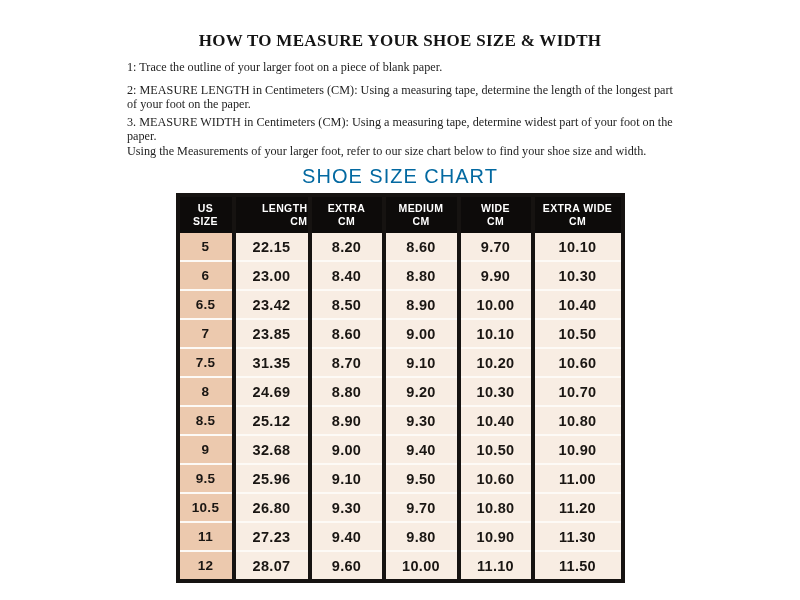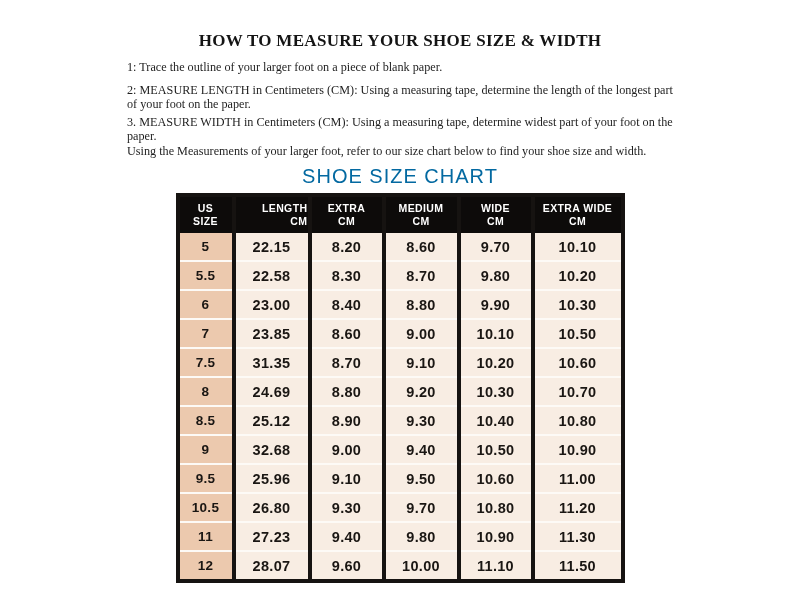--- a/index.html
+++ b/index.html
@@ -140,36 +140,36 @@
     <tbody id="table-body">
         <tr>
           <td class="us-size-cell">5</td>
           <td>22.15</td>
           <td>8.20</td>
           <td>8.60</td>
           <td>9.70</td>
           <td>10.10</td>
         </tr>
         <tr>
-          <td class="us-size-cell">5.5</td>
-          <td>22.58</td>
-          <td>8.30</td>
-          <td>8.70</td>
-          <td>9.80</td>
-          <td>10.20</td>
-        </tr>
-        <tr>
           <td class="us-size-cell">6</td>
           <td>23.00</td>
           <td>8.40</td>
           <td>8.80</td>
           <td>9.90</td>
           <td>10.30</td>
         </tr>
         <tr>
+          <td class="us-size-cell">6.5</td>
+          <td>23.42</td>
+          <td>8.50</td>
+          <td>8.90</td>
+          <td>10.00</td>
+          <td>10.40</td>
+        </tr>
+        <tr>
           <td class="us-size-cell">7</td>
           <td>23.85</td>
           <td>8.60</td>
           <td>9.00</td>
           <td>10.10</td>
           <td>10.50</td>
         </tr>
         <tr>
           <td class="us-size-cell">7.5</td>
           <td>31.35</td>

